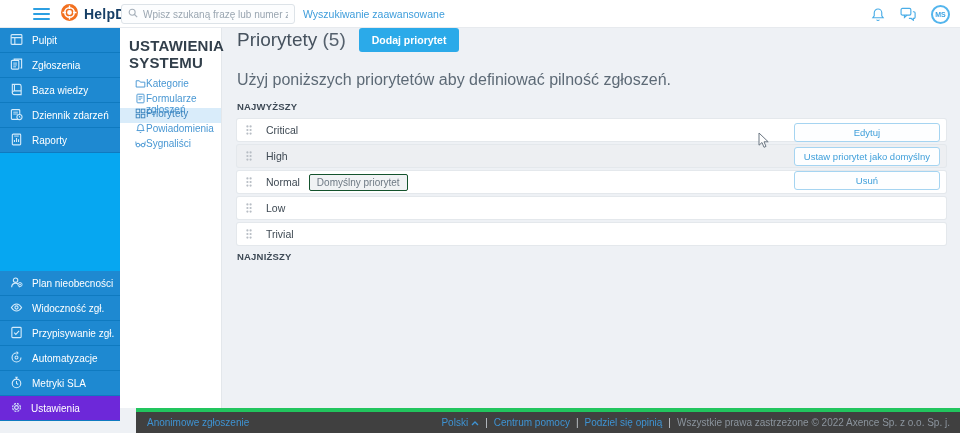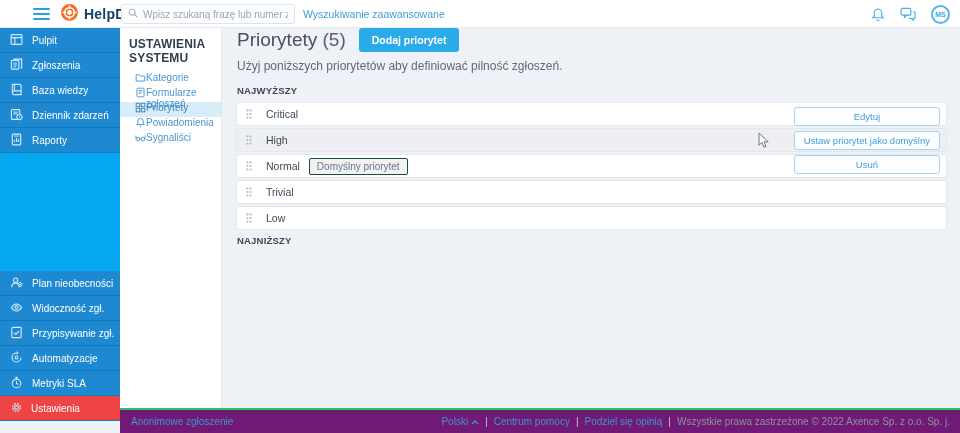--- a/index.html
+++ b/index.html
@@ -26,48 +26,48 @@
   .avatar { width:19px; height:19px; border-radius:50%; border:2px solid #53b5ed; color:#3da4e4; font-size:7px; font-weight:bold; display:flex; align-items:center; justify-content:center; background:#fff; cursor:pointer; }
   .grid-icon { display:grid; grid-template-columns:repeat(3,4px); grid-template-rows:repeat(3,4px); gap:1px; cursor:pointer; }
   .grid-icon i { background:#3fa9e8; border-radius:0.5px; }
   .ticon { cursor:pointer; display:flex; align-items:center; }
 
   
   .sidebar { position:absolute; top:28px; left:0; width:120px; bottom:12px; background:#06a7f1; z-index:5; }
   .side-group-top { position:absolute; top:0; left:0; right:0; }
   .side-group-bottom { position:absolute; bottom:0; left:0; right:0; }
   .side-item { height:25px; background:#1e89d1; border-bottom:1px solid #0f7ac0; display:flex; align-items:center; gap:9px; padding-left:10px; color:#fff; font-size:10px; cursor:pointer; }
-  .side-item.selected { background:#ef4444;gap:8px; }
+  .side-item.selected { background:#6d28d9;gap:8px; }
   .side-item svg { flex:0 0 auto; }
 
   
   .subnav { position:absolute; top:28px; left:120px; width:102px; bottom:25px; background:#fff; border-right:1px solid #e3e7eb; z-index:4; }
-  .subnav-header { padding:9px 0 7px 9px; font-size:12px; font-weight:bold; color:#323f4b; letter-spacing:0.2px; }
+  .subnav-header { padding:9px 0 7px 9px; font-size:15px; font-weight:bold; color:#323f4b; letter-spacing:0.2px; }
   .subnav-item { height:15px; display:flex; align-items:flex-start; gap:0; padding-left:15px; font-size:10px; color:#4897d3; cursor:pointer; }
   .subnav-item.selected { background:#d9ecfa; color:#3c84bd; }
 
   
   .main { position:absolute; left:222px; top:28px; right:0; bottom:25px; background:#eef1f5; padding:0 14px 0 15px; }
   .title-row { display:flex; align-items:center; gap:13px; }
   .page-title { font-size:19px; color:#46525e; }
   .page-title .count { color:#55616d; }
   .add-btn { background:#2baae9; color:#fff; border:none; border-radius:3px; font-family:"Liberation Sans",sans-serif; font-size:10.5px; font-weight:bold; padding:6px 13px; cursor:pointer; }
-  .page-desc { margin-top:7px; font-size:12px; color:#5d6a76; }
+  .page-desc { margin-top:19px; font-size:16px; color:#5d6a76; }
   .group-label { margin-top:12px; font-size:9.5px; font-weight:bold; color:#3e4a56; letter-spacing:0.2px; }
   .prio-list { margin-top:7px; }
   .prio-row { height:22px; background:#fff; border-radius:2px; margin-bottom:4px; display:flex; align-items:center; padding:0 6px 0 9px; box-shadow:0 0 0 1px rgba(210,216,222,0.35); }
   .prio-row.hovered { background:#edeff2; }
   .drag-handle { cursor:grab; display:flex; align-items:center; }
   .prio-name { margin-left:14px; font-size:10.5px; color:#3e4953; }
   .default-badge { margin-left:9px; font-size:10px; color:#6e7984; background:#f0f2f4; border:1px solid #14532d; border-radius:2px; padding:2px 7px; }
   .row-actions { margin-left:auto; display:flex; gap:5px;flex-direction:column; }
   .row-actions button { background:#fdfeff; border:1px solid #a5d4f1; color:#3f9fda; border-radius:3px; font-family:"Liberation Sans",sans-serif; font-size:9.5px; padding:3px 9px; cursor:pointer; }
 
   
-  .footer { position:absolute; left:120px; right:0; bottom:0; height:25px; background:#701a75; border-top:2px solid #22c55e; display:flex; align-items:center; font-size:10px; z-index:5; }
+  .footer { position:absolute; left:136px; right:0; bottom:0; height:25px; background:#404040; border-top:4px solid #22c55e; display:flex; align-items:center; font-size:10px; z-index:5; }
   .footer-left { margin-left:11px; color:#3e93d3; cursor:pointer; }
   .footer-right { margin-left:auto; margin-right:10px; display:flex; align-items:center; gap:6px; }
   .footer-sep { color:#c7cdd3; }
   .footer-link { color:#3e93d3; cursor:pointer; display:flex; align-items:flex-start; gap:3px; }
   .footer-copy { color:#8b949d; }
 
   .cursor { position:absolute; left:758px; top:132px; z-index:9; pointer-events:none; }
 </style>
 </head>
 <body>
@@ -327,36 +327,36 @@
             <g fill="#b7bdc4">
               <circle cx="1.4" cy="1.4" r="1.1"></circle>
               <circle cx="4.6" cy="1.4" r="1.1"></circle>
               <circle cx="1.4" cy="5" r="1.1"></circle>
               <circle cx="4.6" cy="5" r="1.1"></circle>
               <circle cx="1.4" cy="8.6" r="1.1"></circle>
               <circle cx="4.6" cy="8.6" r="1.1"></circle>
             </g>
           </svg>
         </span>
+      <span class="prio-name">Low</span>
+    </div>
+    <div class="prio-row">
+      <span class="drag-handle">
+          <svg width="6" height="10" viewBox="0 0 6 10">
+            <g fill="#b7bdc4">
+              <circle cx="1.4" cy="1.4" r="1.1"></circle>
+              <circle cx="4.6" cy="1.4" r="1.1"></circle>
+              <circle cx="1.4" cy="5" r="1.1"></circle>
+              <circle cx="4.6" cy="5" r="1.1"></circle>
+              <circle cx="1.4" cy="8.6" r="1.1"></circle>
+              <circle cx="4.6" cy="8.6" r="1.1"></circle>
+            </g>
+          </svg>
+        </span>
       <span class="prio-name">Trivial</span>
-    </div>
-    <div class="prio-row">
-      <span class="drag-handle">
-          <svg width="6" height="10" viewBox="0 0 6 10">
-            <g fill="#b7bdc4">
-              <circle cx="1.4" cy="1.4" r="1.1"></circle>
-              <circle cx="4.6" cy="1.4" r="1.1"></circle>
-              <circle cx="1.4" cy="5" r="1.1"></circle>
-              <circle cx="4.6" cy="5" r="1.1"></circle>
-              <circle cx="1.4" cy="8.6" r="1.1"></circle>
-              <circle cx="4.6" cy="8.6" r="1.1"></circle>
-            </g>
-          </svg>
-        </span>
-      <span class="prio-name">Low</span>
     </div>
   </div>
   <div class="group-label" style="margin-top:6px;">NAJNIŻSZY</div>
 </div>
 
 <div class="footer">
   <span class="footer-left">Anonimowe zgłoszenie</span>
   <span class="footer-right">
     <span class="footer-link">
       <span>Polski</span>

